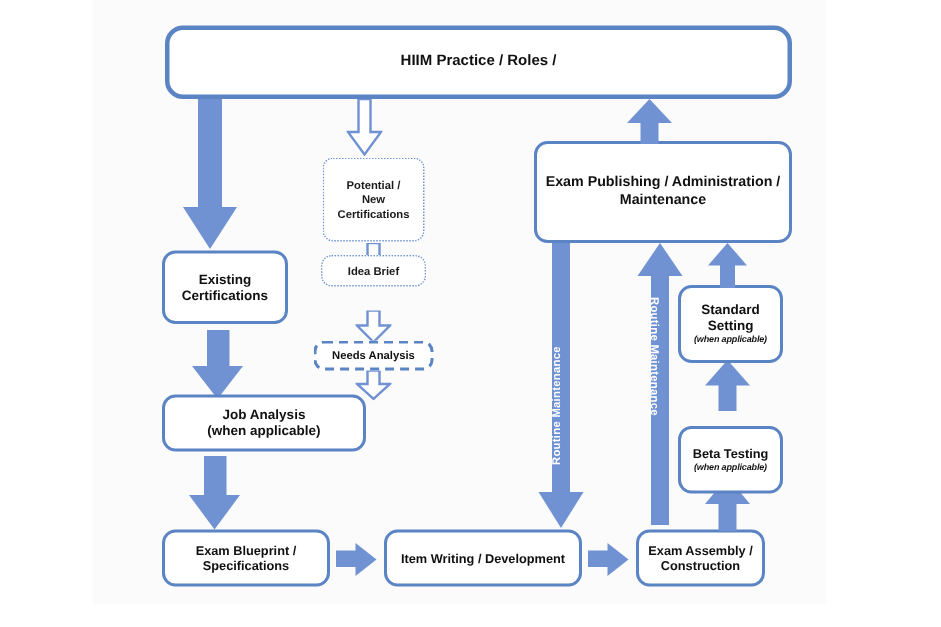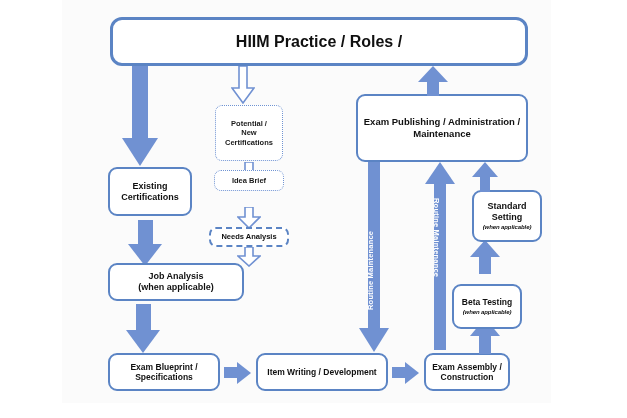--- a/index.html
+++ b/index.html
@@ -119,21 +119,21 @@
     writing-mode: vertical-rl;
   }
 </style>
 </head>
 <body>
 
 <div id="canvas">
 
   <div id="panel"></div>
 
-  <div class="node" style="left:110px; top:17px; width:418px; height:49px; font-size:16px; border-width:3px; border-radius:12px;">
+  <div class="node" style="left:110px; top:17px; width:418px; height:49px; font-size:10px; border-width:3px; border-radius:12px;">
     <span>HIIM Practice / Roles /</span>
   </div>
 
   <div class="arrow down" style="left:122px; top:66px; width:36px; height:100px;">
     <div class="shaft" style="left:10px; top:0px; width:16px; height:74px;"></div>
     <div class="head" style="left:0px; top:72px; border-left-width:18px; border-right-width:18px; border-top-width:28px;"></div>
   </div>
 
   <div class="node" style="left:108px; top:167px; width:84px; height:49px; font-size:9px;">
     <span>Existing</span>
@@ -217,21 +217,21 @@
   <div class="node" style="left:452px; top:284px; width:70px; height:45px; font-size:8.5px;">
     <span>Beta Testing</span>
     <span class="sub">(when applicable)</span>
   </div>
 
   <div class="arrow up" style="left:470px; top:240px; width:30px; height:34px;">
     <div class="head" style="left:0px; top:0px; border-left-width:15px; border-right-width:15px; border-bottom-width:17px;"></div>
     <div class="shaft" style="left:9px; top:16px; width:12px; height:18px;"></div>
   </div>
 
-  <div class="node" style="left:472px; top:190px; width:70px; height:52px; font-size:9px;">
+  <div class="node" style="left:452px; top:190px; width:70px; height:52px; font-size:9px;">
     <span>Standard</span>
     <span>Setting</span>
     <span class="sub">(when applicable)</span>
   </div>
 
   <div class="arrow up" style="left:472px; top:162px; width:26px; height:30px;">
     <div class="head" style="left:0px; top:0px; border-left-width:13px; border-right-width:13px; border-bottom-width:15px;"></div>
     <div class="shaft" style="left:8px; top:14px; width:10px; height:16px;"></div>
   </div>
 

